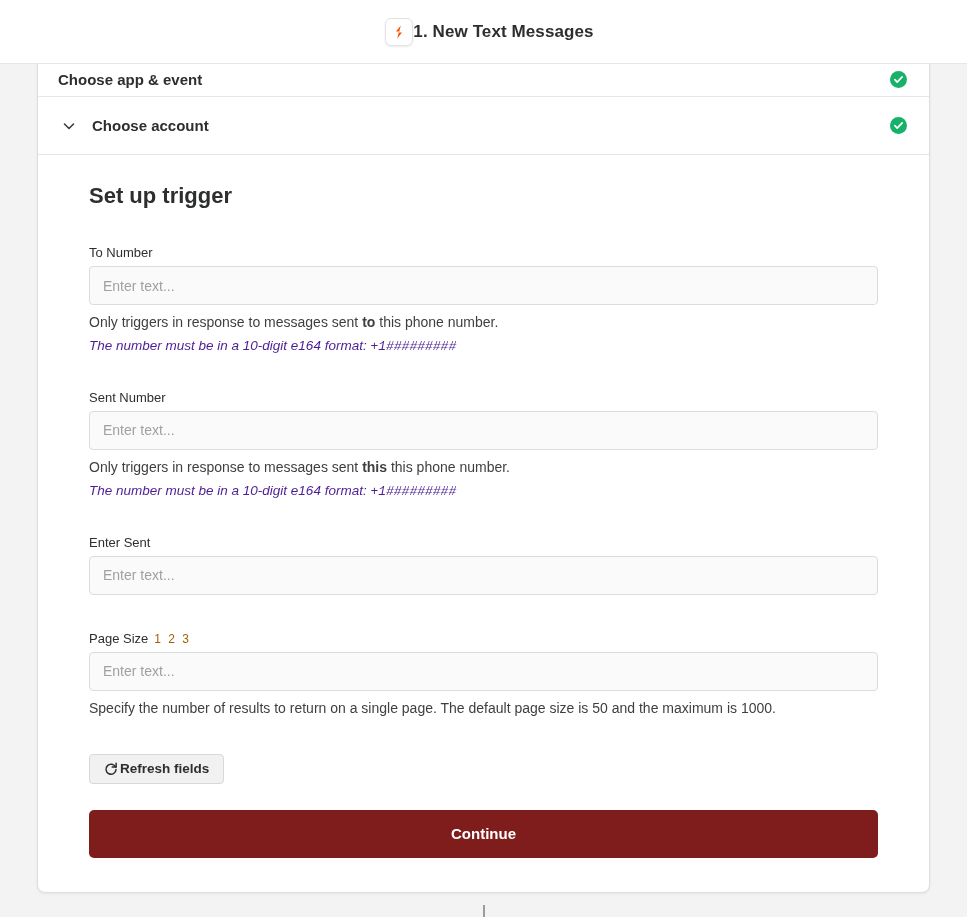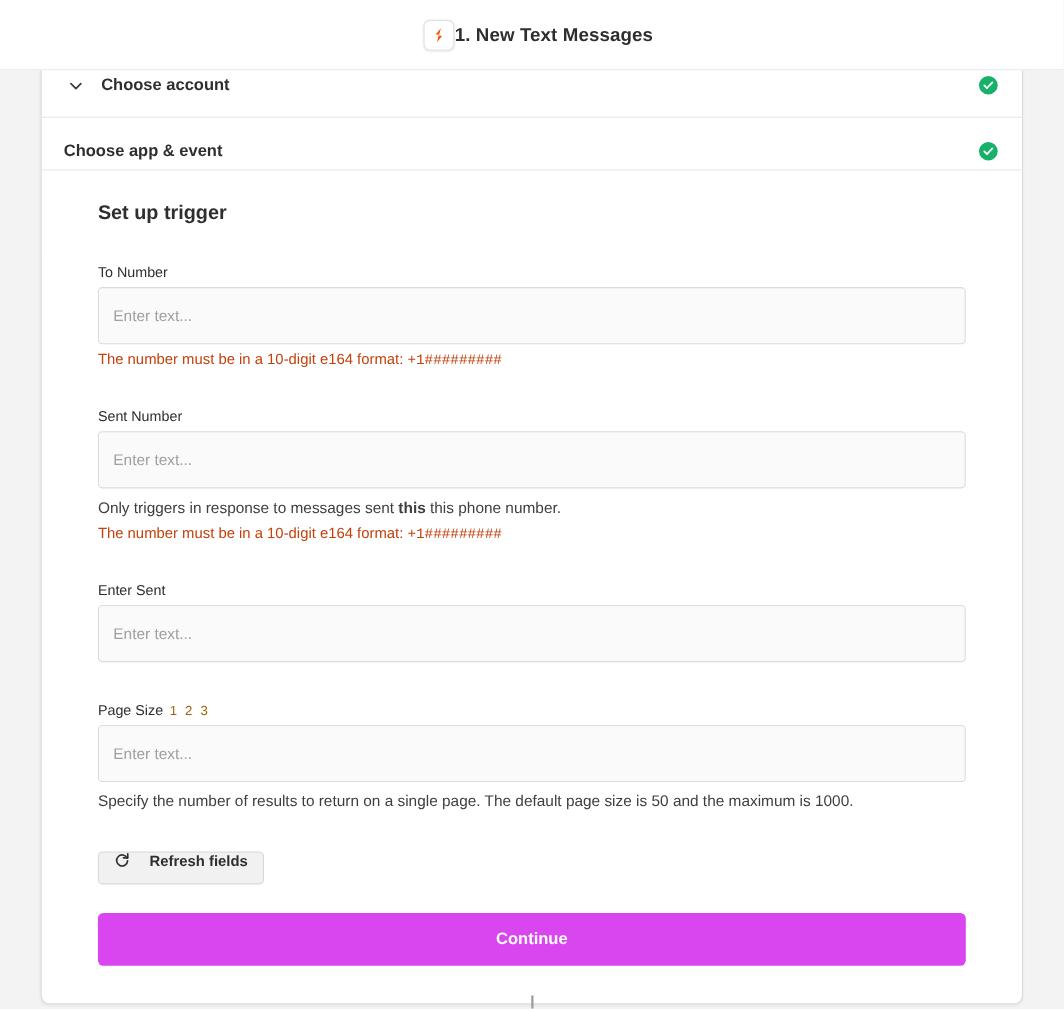--- a/index.html
+++ b/index.html
@@ -113,42 +113,42 @@
     font-size: 11px;
     line-height: 1;
   }
   .check-badge svg { display: block; }
 
   
   .form-body {
     padding: 28px 51px 34px 51px;
   }
   .form-title {
-    font-size: 18px;
+    font-size: 22px;
     font-weight: bold;
     color: #2d2e2e;
     margin: 0 0 22px 0;
   }
   .field-label {
     font-size: 13px;
     color: #2d2e2e;
     font-weight: normal;
     margin-bottom: 6px;
     display: flex;
     align-items: baseline;
     gap: 6px;
   }
   .field-label .badge-123 {
     color: #a16207;
     font-size: 12px;
     letter-spacing: 2px;
   }
   .text-input {
     width: 100%;
-    height: 52px;
+    height: 39px;
     border: 1px solid #dcdcdc;
     border-radius: 4px;
     background: #fafafa;
     box-sizing: border-box;
     padding: 0 13px;
     font-size: 14px;
     color: #2d2e2e;
     font-family: "Liberation Sans", sans-serif;
     outline: none;
   }
@@ -156,55 +156,56 @@
 
   .help {
     font-size: 14px;
     color: #3f3f3f;
     margin: 8px 0 0 0;
     line-height: 1.35;
   }
   .help b { font-weight: bold; }
   .help-italic {
     font-size: 13.5px;
-    color: #c2410c;
+    color: #4c1d95;
+    font-style: italic;
     margin: 6px 0 0 0;
   }
   .mono {
     font-family: "Liberation Mono", monospace;
     font-size: 13px;
   }
   .field-group { margin-bottom: 16px; margin-top: 36px; }
   .field-group.tight { margin-bottom: 14px; }
 
   
   .refresh-btn {
     margin-top: 22px;
     display: inline-flex;
-    align-items: flex-start;
-    gap: 18px;
+    align-items: center;
+    gap: 2px;
     height: 30px;
     padding: 0 14px;
     background: #f1f1f1;
     border: 1px solid #d8d8d8;
     border-radius: 4px;
     font-size: 13.5px;
     font-weight: bold;
     color: #2d2e2e;
     cursor: pointer;
     font-family: "Liberation Sans", sans-serif;
   }
   .refresh-btn svg { display: block; }
 
   
   .continue-btn {
     margin-top: 26px;
     width: 100%;
     height: 48px;
-    background: #d946ef;
+    background: #7f1d1d;
     border: none;
     border-radius: 5px;
     color: #ffffff;
     font-size: 15px;
     font-weight: bold;
     cursor: pointer;
     font-family: "Liberation Sans", sans-serif;
   }
 
   
@@ -227,53 +228,54 @@
         <path d="M9.8 1.6 L5.0 7.4 L8.0 7.4 L6.2 14.4 L11.0 8.4 L8.0 8.4 Z" fill="#ff4f00"></path>
       </svg>
     </span>
     <span class="topbar-title">1. New Text Messages</span>
   </div>
 </div>
 
 <div class="canvas">
 
   <div class="card">
+
+    <div class="section-row partial">
+      <span class="section-label">Choose app &amp; event</span>
+      <span class="check-badge">
+        <svg width="11" height="11" viewBox="0 0 12 12">
+            <path d="M2 6.2 L4.6 8.8 L10 3.2" stroke="#ffffff" stroke-width="1.8" fill="none" stroke-linecap="round" stroke-linejoin="round"></path>
+          </svg>
+      </span>
+    </div>
 
     <div class="section-row">
       <span class="chev">
         <svg width="14" height="14" viewBox="0 0 14 14">
             <path d="M2.5 5 L7 9.5 L11.5 5" stroke="#3c3c3c" stroke-width="1.6" fill="none" stroke-linecap="round" stroke-linejoin="round"></path>
           </svg>
       </span>
       <span class="section-label">Choose account</span>
       <span class="check-badge">
         <svg width="11" height="11" viewBox="0 0 12 12">
             <path d="M2 6.2 L4.6 8.8 L10 3.2" stroke="#ffffff" stroke-width="1.8" fill="none" stroke-linecap="round" stroke-linejoin="round"></path>
           </svg>
       </span>
     </div>
 
-    <div class="section-row partial">
-      <span class="section-label">Choose app &amp; event</span>
-      <span class="check-badge">
-        <svg width="11" height="11" viewBox="0 0 12 12">
-            <path d="M2 6.2 L4.6 8.8 L10 3.2" stroke="#ffffff" stroke-width="1.8" fill="none" stroke-linecap="round" stroke-linejoin="round"></path>
-          </svg>
-      </span>
-    </div>
-
     <div class="form-body">
       <h2 class="form-title">Set up trigger</h2>
 
       
       <div class="field-group">
         <div class="field-label">
           <span>To Number</span>
         </div>
         <input class="text-input" type="text" placeholder="Enter text..." style="">
+        <p class="help"><span>Only triggers in response to messages sent </span><b>to</b><span> this phone number.</span></p>
         <p class="help-italic"><span>The number must be in a 10-digit e164 format: </span><span class="mono">+1#########</span></p>
       </div>
 
       
       <div class="field-group">
         <div class="field-label">
           <span>Sent Number</span>
         </div>
         <input class="text-input" type="text" placeholder="Enter text..." style="">
         <p class="help"><span>Only triggers in response to messages sent </span><b>this</b><span> this phone number.</span></p>

